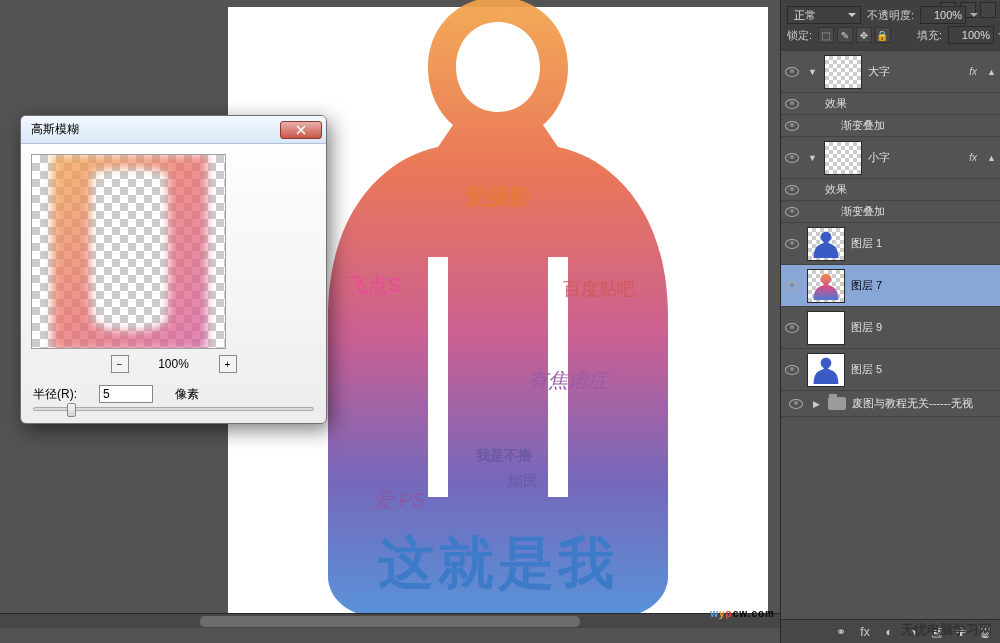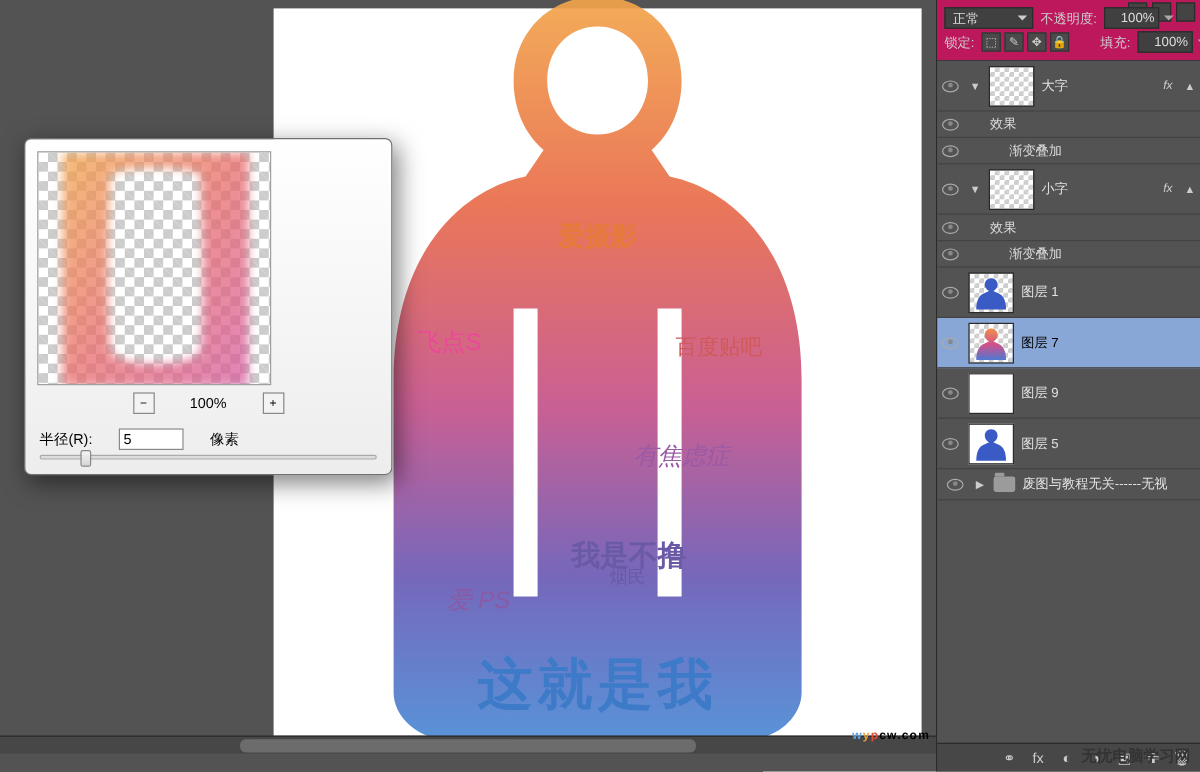--- a/index.html
+++ b/index.html
@@ -4,25 +4,25 @@
 <style>
 * { margin: 0; padding: 0; box-sizing: border-box; font-family: "Microsoft YaHei", sans-serif; }
 body { width: 1000px; height: 643px; background: #535353; overflow: hidden; position: relative; }
 
 
 .canvas-area { position: absolute; left: 0; top: 0; width: 780px; height: 628px; background: #535353; }
 .canvas { position: absolute; left: 228px; top: 7px; width: 540px; height: 615px; background: #fff; }
 .artwork { position: absolute; inset: 0; display: flex; justify-content: center; }
 .figure { position: relative; width: 100%; height: 100%; }
 .silhouette { position: absolute; left: 50%; top: -10px; transform: translateX(-50%); width: 380px; height: 620px; }
-.main-text { position: absolute; left: 50%; transform: translateX(-50%); bottom: 20px; font-size: 46px; font-weight: bold; color: #3d7bc9; letter-spacing: 4px; }
+.main-text { position: absolute; left: 50%; transform: translateX(-50%); bottom: 20px; font-size: 56px; font-weight: bold; color: #3d7bc9; letter-spacing: 4px; }
 .txt1 { position: absolute; top: 175px; left: 50%; transform: translateX(-50%); font-size: 22px; color: #e67a3a; font-weight: bold; }
 .txt2 { position: absolute; top: 270px; left: 335px; font-size: 18px; color: #d05a5a; }
 .txt3 { position: absolute; top: 360px; left: 300px; font-size: 20px; color: #9a5aa5; font-style: italic; }
-.txt4 { position: absolute; top: 440px; left: 248px; font-size: 24px; color: #6a5aa5; font-weight: bold; }
+.txt4 { position: absolute; top: 440px; left: 248px; font-size: 14px; color: #6a5aa5; font-weight: bold; }
 .txt5 { position: absolute; top: 465px; left: 280px; font-size: 15px; color: #6a5aa5; }
 .txt6 { position: absolute; top: 480px; left: 145px; font-size: 20px; color: #8a5aa5; font-style: italic; }
 .txt7 { position: absolute; top: 265px; left: 120px; font-size: 20px; color: #ec4899; }
 
 
 .dialog { position: absolute; left: 20px; top: 115px; width: 307px; background: linear-gradient(#fff, #ededed); border: 1px solid #707070; border-radius: 6px; box-shadow: 4px 6px 20px rgba(0,0,0,.5); }
 .dialog-titlebar { height: 28px; background: linear-gradient(#f4f9ff, #d9e7f8); border-radius: 5px 5px 0 0; display: flex; align-items: center; justify-content: space-between; padding: 0 4px 0 10px; border-bottom: 1px solid #b0c0d8; }
 .dialog-title { font-size: 12px; color: #000; }
 .close-btn { width: 42px; height: 18px; background: linear-gradient(#e9afa8, #c9574b); border: 1px solid #8a3a30; border-radius: 3px; color: #fff; font-size: 11px; display: flex; align-items: center; justify-content: center; cursor: pointer; }
 .dialog-body { padding: 10px; display: flex; gap: 10px; }
@@ -41,21 +41,21 @@
 .dlg-btn.primary { border: 1px solid #3d7bc9; box-shadow: 0 0 0 1px #9cc3ee inset; }
 .preview-check { display: flex; align-items: center; gap: 4px; font-size: 12px; margin-top: 4px; }
 .radius-row { display: flex; align-items: center; gap: 22px; padding: 2px 12px 4px; font-size: 12px; }
 .radius-input { width: 54px; height: 18px; border: 1px solid #888; padding: 0 3px; font-size: 12px; }
 .slider-row { padding: 0 12px 12px; }
 .slider-track { position: relative; height: 4px; background: #ddd; border: 1px solid #aaa; border-radius: 2px; }
 .slider-thumb { position: absolute; top: -5px; left: 12%; width: 9px; height: 14px; background: linear-gradient(#f5f5f5,#d5d5d5); border: 1px solid #888; border-radius: 2px; cursor: pointer; }
 
 
 .right-panel { position: absolute; right: 0; top: 0; width: 220px; height: 643px; background: #535353; border-left: 1px solid #2a2a2a; display: flex; flex-direction: column; }
-.rp-top { background: #be185d; padding: 4px 6px; border-bottom: 1px solid #3a3a3a; }
+.rp-top { background: #404040; padding: 4px 6px; border-bottom: 1px solid #3a3a3a; }
 .rp-row { display: flex; align-items: center; gap: 6px; margin: 2px 0; }
 .dropdown { height: 18px; background: #404040; border: 1px solid #2a2a2a; color: #ddd; font-size: 11px; display: flex; align-items: center; padding: 0 16px 0 6px; position: relative; cursor: pointer; }
 .dropdown::after { content: ''; position: absolute; right: 4px; top: 6px; border: 4px solid transparent; border-top-color: #ccc; }
 .rp-label { font-size: 11px; color: #ccc; }
 .pct-box { width: 46px; height: 18px; background: #404040; border: 1px solid #2a2a2a; color: #ddd; font-size: 11px; display: flex; align-items: center; justify-content: flex-end; padding-right: 3px; position: relative; }
 .pct-box::after { content: ''; position: absolute; right: -13px; top: 6px; border: 4px solid transparent; border-top-color: #aaa; }
 .lock-icons { display: flex; gap: 3px; }
 .lock-icons .ic { width: 16px; height: 16px; background: #4a4a4a; border: 1px solid #333; display: flex; align-items: center; justify-content: center; font-size: 10px; color: #ccc; cursor: pointer; }
 
 .layers-list { flex: 1; overflow: auto; background: #535353; }
@@ -127,20 +127,28 @@
         <div class="main-text">这就是我</div>
       </div>
     </div>
   </div>
   <div class="scrollbar">
     <div class="sb-thumb"></div>
   </div>
 </div>
 
 <div class="dialog">
+  <div class="dialog-titlebar">
+    <span class="dialog-title">高斯模糊</span>
+    <div class="close-btn">
+      <svg width="10" height="10" viewBox="0 0 10 10">
+          <path stroke="#fff" stroke-width="1.5" d="M1 1 L9 9 M9 1 L1 9"></path>
+        </svg>
+    </div>
+  </div>
   <div class="dialog-body">
     <div class="preview-col">
       <div class="preview-box">
         <div class="preview-blur">
           <svg width="195" height="195" viewBox="0 0 195 195">
             <defs>
               <linearGradient id="grad2" x1="0" y1="0" x2="1" y2="1">
                 <stop offset="0%" stop-color="#f2a54a"></stop>
                   <stop offset="50%" stop-color="#e86b6a"></stop>
                   <stop offset="100%" stop-color="#d55aa0"></stop>

